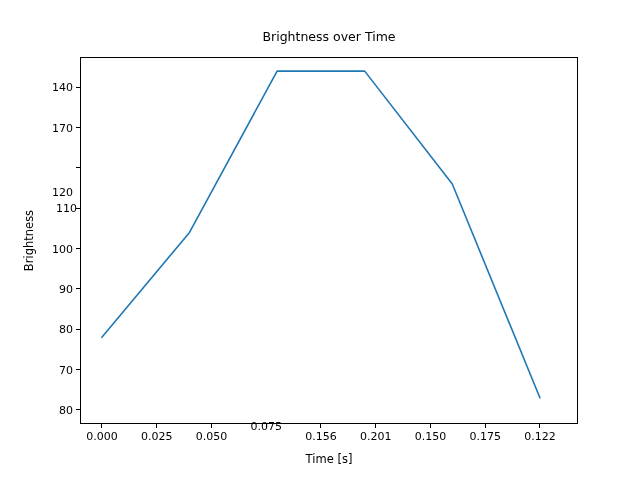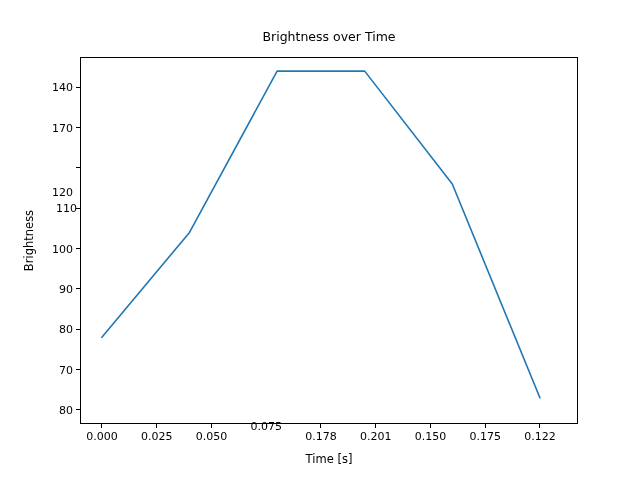--- a/index.html
+++ b/index.html
@@ -116,21 +116,21 @@
   <div id="x-ticks">
       <div class="tick-mark-x" style="left: 101.35px; top: 424px;"></div>
       <div class="tick-label-x" style="left: 101.9px; top: 430px;">0.000</div>
       <div class="tick-mark-x" style="left: 156.099px; top: 424px;"></div>
       <div class="tick-label-x" style="left: 156.649px; top: 430px;">0.025</div>
       <div class="tick-mark-x" style="left: 210.848px; top: 424px;"></div>
       <div class="tick-label-x" style="left: 211.398px; top: 430px;">0.050</div>
       <div class="tick-mark-x" style="left: 265.598px; top: 424px;"></div>
       <div class="tick-label-x" style="left: 266.148px; top: 420px;">0.075</div>
       <div class="tick-mark-x" style="left: 320.347px; top: 424px;"></div>
-      <div class="tick-label-x" style="left: 320.897px; top: 430px;">0.178</div>
+      <div class="tick-label-x" style="left: 320.897px; top: 430px;">0.156</div>
       <div class="tick-mark-x" style="left: 375.096px; top: 424px;"></div>
       <div class="tick-label-x" style="left: 375.646px; top: 430px;">0.201</div>
       <div class="tick-mark-x" style="left: 429.846px; top: 424px;"></div>
       <div class="tick-label-x" style="left: 430.396px; top: 430px;">0.150</div>
       <div class="tick-mark-x" style="left: 484.595px; top: 424px;"></div>
       <div class="tick-label-x" style="left: 485.145px; top: 430px;">0.175</div>
       <div class="tick-mark-x" style="left: 539.344px; top: 424px;"></div>
       <div class="tick-label-x" style="left: 539.894px; top: 430px;">0.122</div>
     </div>
   <div id="y-ticks">

